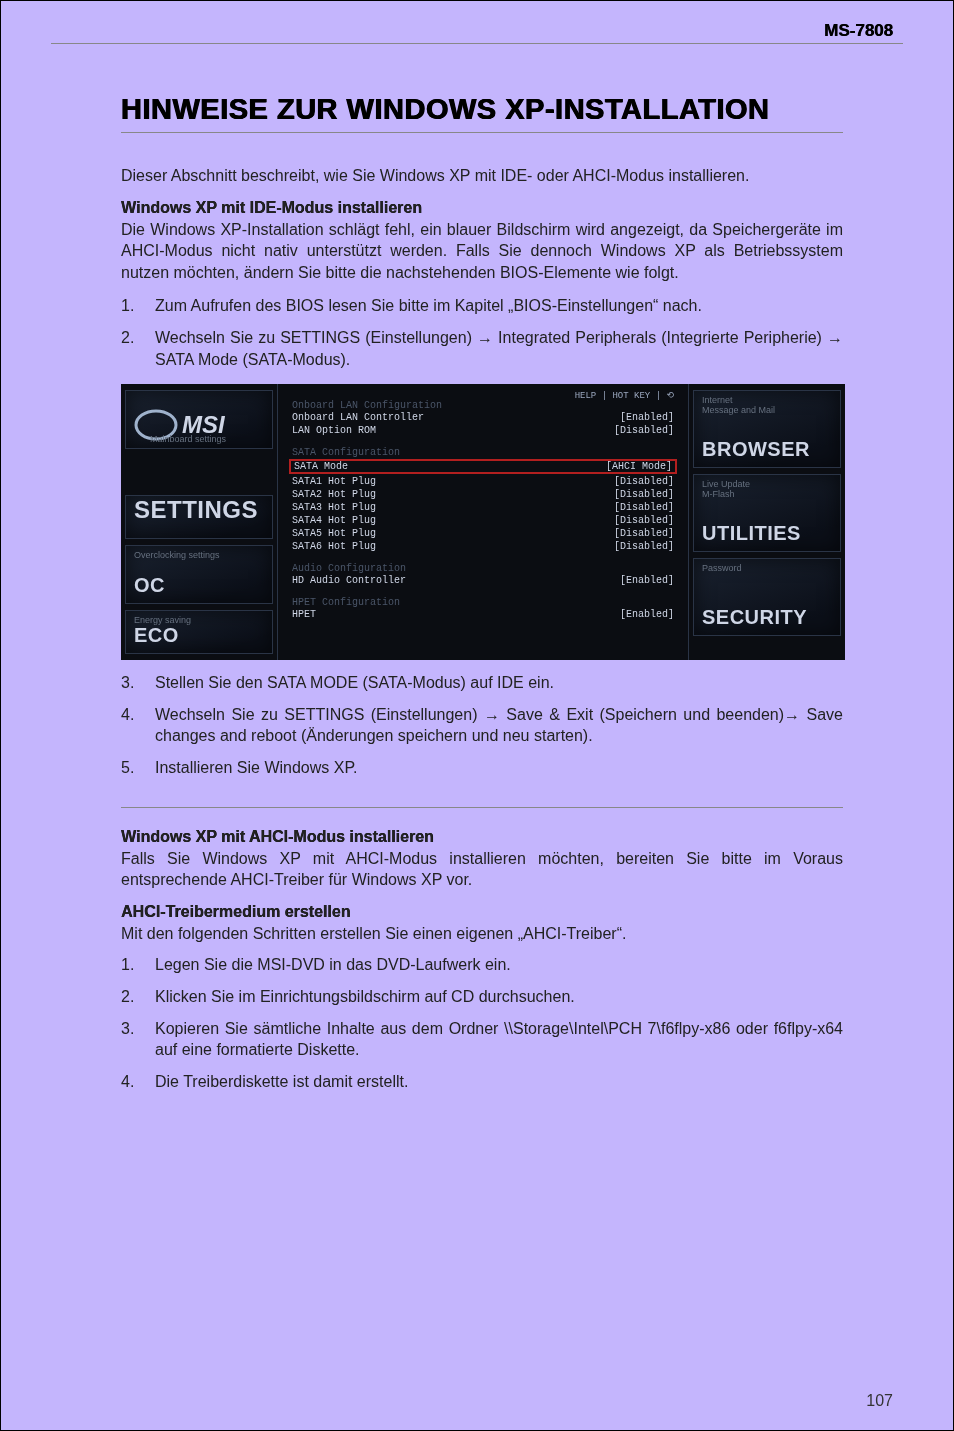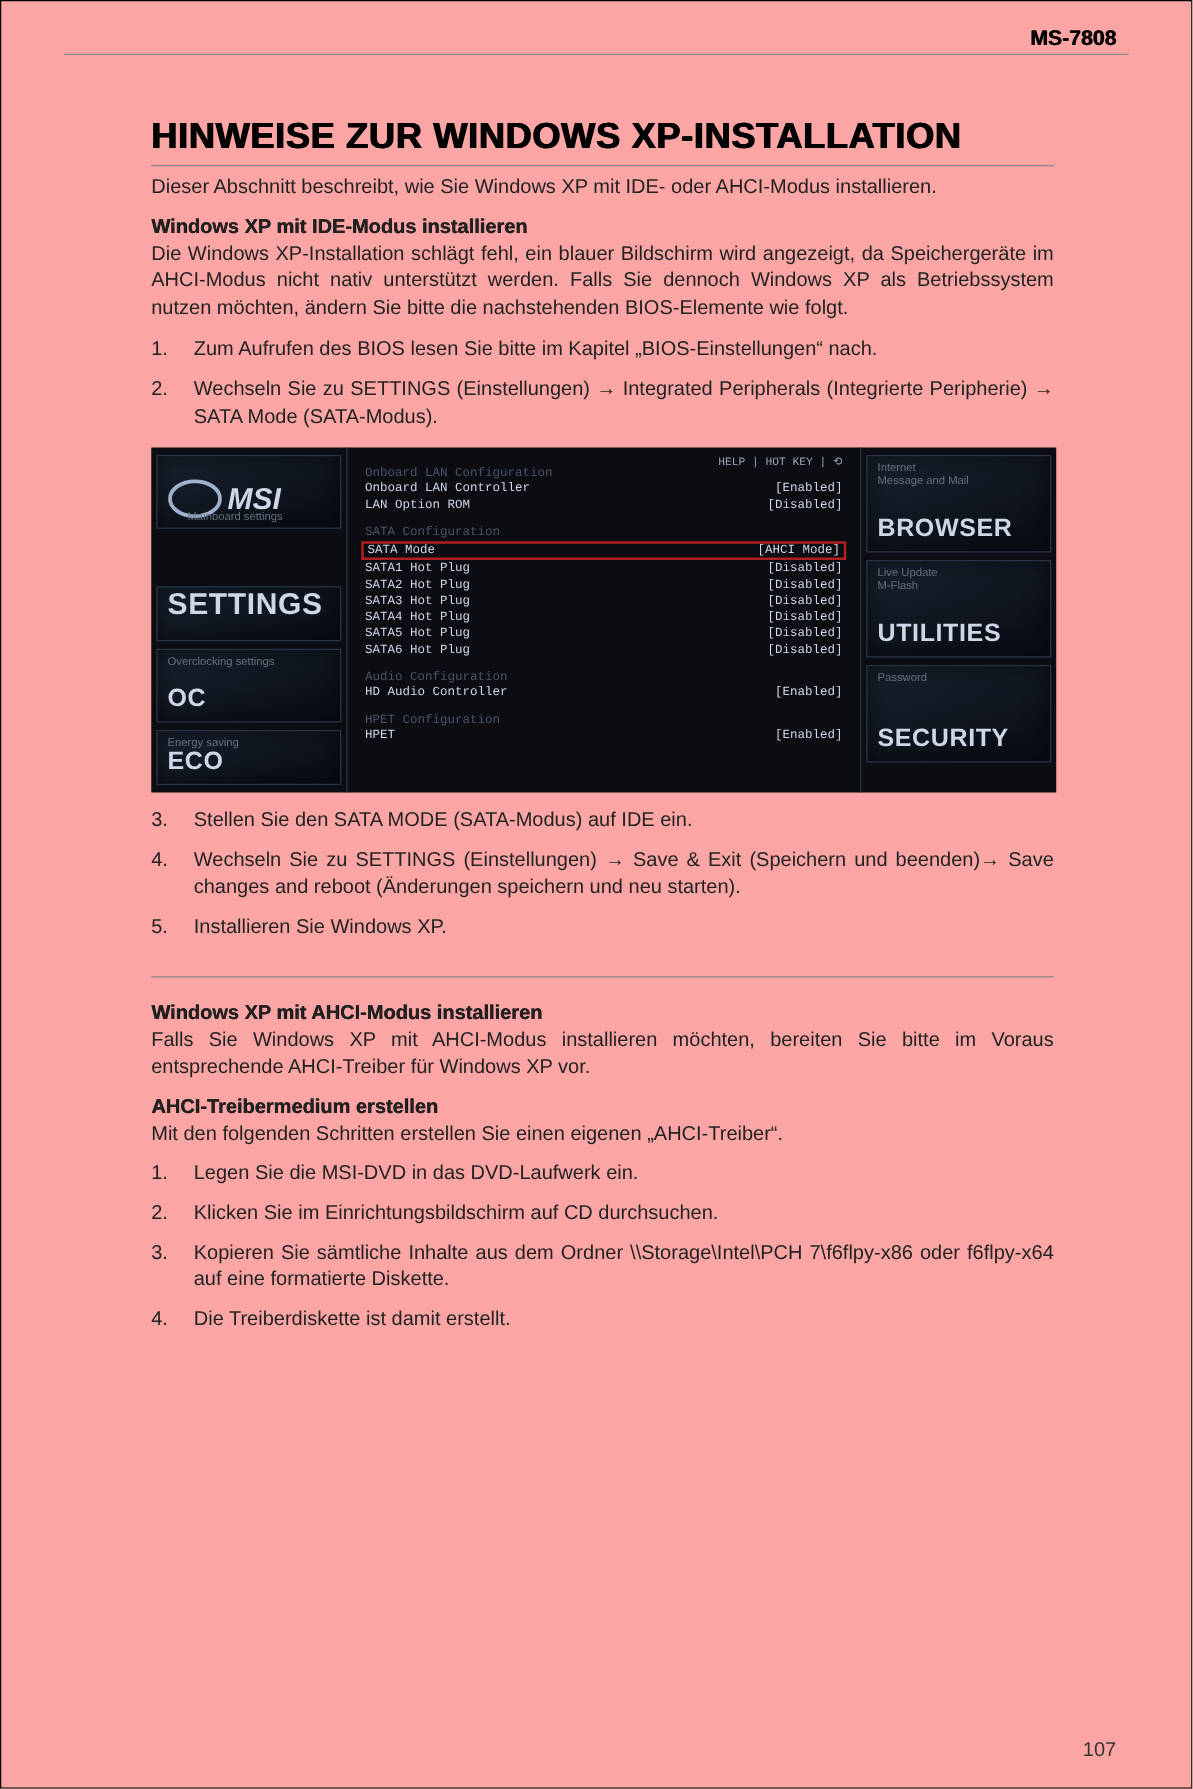--- a/index.html
+++ b/index.html
@@ -1,20 +1,20 @@
 <!DOCTYPE html>
 <html><head>
 <meta charset="utf-8">
 <style>
   * { box-sizing: border-box; margin: 0; padding: 0; }
   html, body { width: 954px; background: #fff; font-family: Arial, Helvetica, sans-serif; color: #222; }
   .page {
     width: 954px;
     min-height: 1431px;
-    background: #fca5a5;
+    background: #c4b5fd;
     border: 1px solid #000;
     position: relative;
     padding: 22px 0 30px 0;
   }
   .header-line {
     position: absolute;
     top: 42px;
     left: 50px;
     right: 50px;
     border-top: 1px solid #888;
@@ -32,21 +32,21 @@
     margin: 70px 110px 0 120px;
   }
   h1.title {
     font-size: 29px;
     font-weight: 700;
     letter-spacing: 0.5px;
     color: #000;
     text-shadow: 0.5px 0 #000, -0.5px 0 #000;
     border-bottom: 1px solid #888;
     padding-bottom: 6px;
-    margin-bottom: 6px;
+    margin-bottom: 32px;
   }
   p.para { font-size: 16px; line-height: 1.35; text-align: justify; margin-bottom: 12px; }
   h2.sub { font-size: 16px; font-weight: 700; margin-top: 6px; margin-bottom: 2px; text-shadow: 0.3px 0 #000; }
   ol.steps { list-style: none; margin: 10px 0 14px 0; }
   ol.steps > li { display: flex; gap: 14px; font-size: 16px; line-height: 1.35; text-align: justify; margin-bottom: 10px; }
   ol.steps > li .num { flex: 0 0 20px; }
   ol.steps > li .txt { flex: 1; }
   hr.sep { border: none; border-top: 1px solid #888; margin: 28px 0 20px 0; }
 
   

